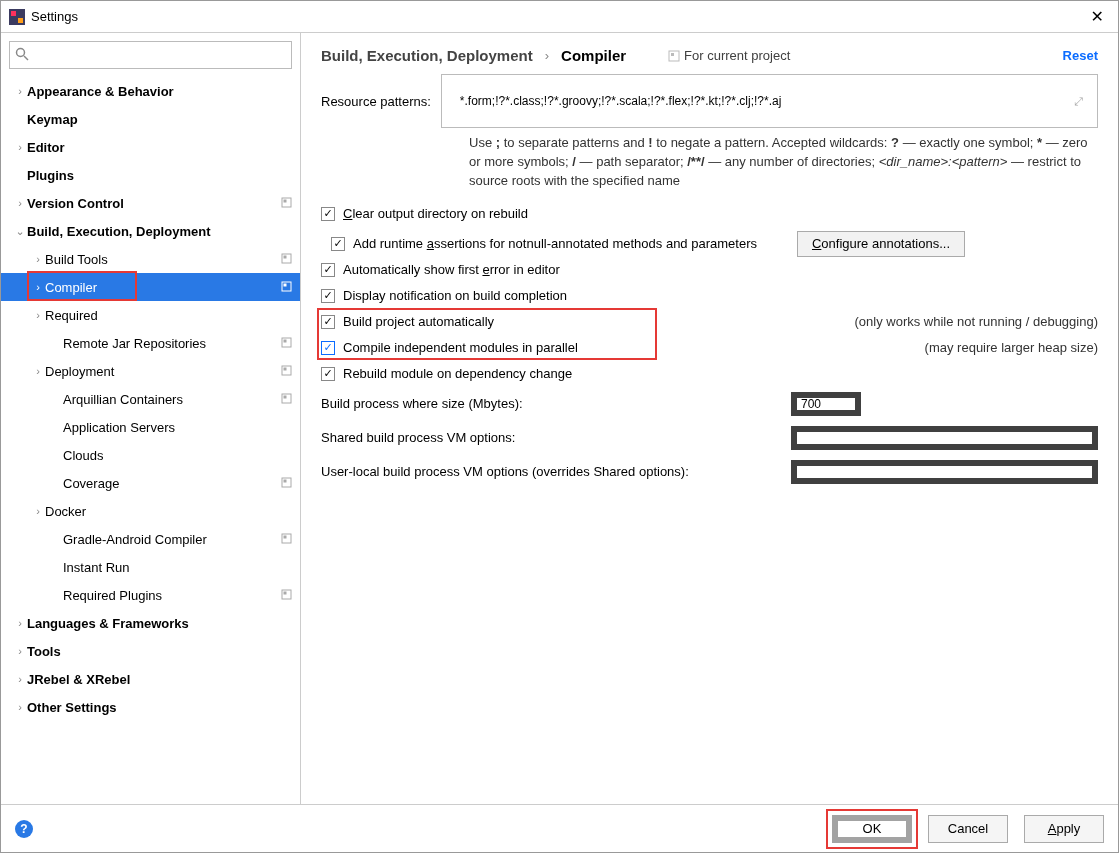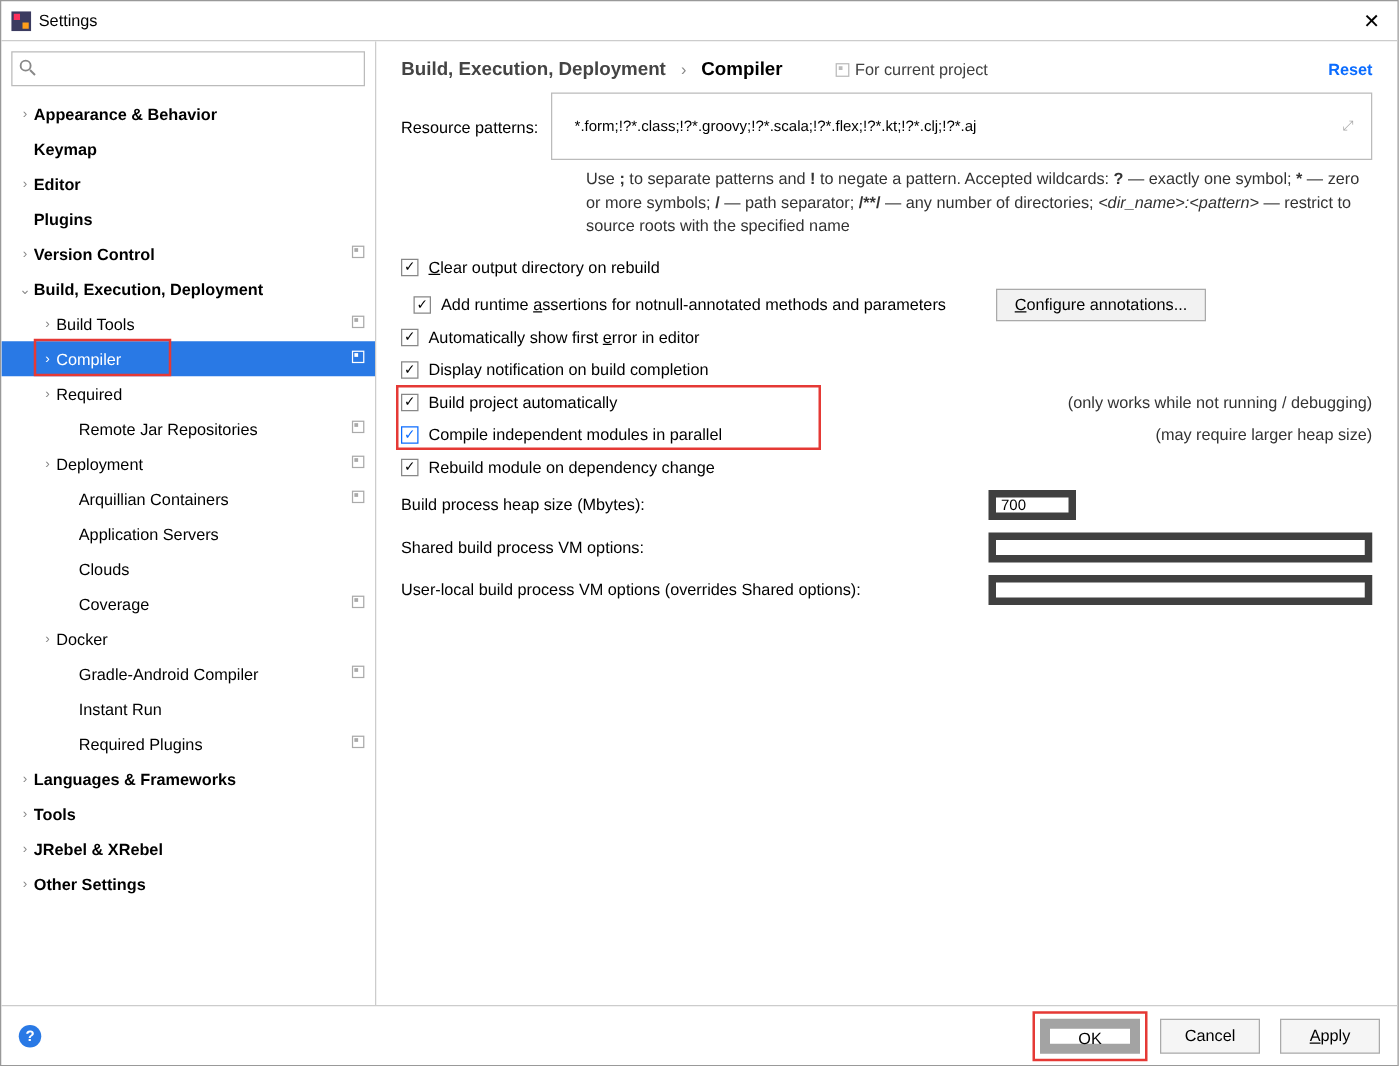--- a/index.html
+++ b/index.html
@@ -52,21 +52,21 @@
 .form-row .flabel { width: 470px; }
 .form-row input.txt { width: 70px; }
 .form-row input.txt.wide { width: 300px; flex: 1; }
 .btn { border: 1px solid #aaa; background: #f2f2f2; height: 26px; padding: 0 14px; font-size: 13px; cursor: pointer; }
 .configure-row { display: flex; align-items: flex-end; height: 30px; gap: 20px; padding-left: 10px; }
 .warning-block { margin-top: 320px; font-weight: bold; font-size: 13px; line-height: 1.4; }
 .footer { border-top: 1px solid #ccc; height: 48px; display: flex; align-items: center; padding: 0 14px; gap: 16px; }
 .footer .help { width: 18px; height: 18px; border-radius: 50%; background: #2979e5; color: #fff; display: flex; align-items: center; justify-content: center; font-size: 12px; font-weight: bold; cursor: pointer; }
 .footer .sp { flex: 1; }
 .footer .fbtn { width: 80px; height: 28px; border: 1px solid #aaa; background: #f5f5f5; cursor: pointer; font-size: 13px; }
-.footer .fbtn.ok-btn { border: 8px solid #a3a3a3; background: #fff; }
+.footer .fbtn.ok-btn { border: 6px solid #a3a3a3; background: #fff; }
 .expand-icon { color: #aaa; margin-left: 6px; font-size: 11px; cursor: pointer; }
 .u { text-decoration: underline; }
 </style>
 </head>
 <body>
 
 <div class="titlebar">
   <svg class="app-icon" viewBox="0 0 16 16">
       <rect width="16" height="16" fill="#3b3b60"></rect>
       <rect x="2" y="2" width="5" height="5" fill="#fe315d"></rect>
@@ -287,21 +287,21 @@
           <span class="aside">(may require larger heap size)</span>
         </div>
       </div>
 
       <div class="check-row">
         <span class="cb checked"></span>
         <span class="clabel">Rebuild module on dependency change</span>
       </div>
 
       <div class="form-row">
-        <span class="flabel">Build process heap size (Mbytes):</span>
+        <span class="flabel">Build process where size (Mbytes):</span>
         <input type="text" class="txt" value="700" style="">
       </div>
       <div class="form-row">
         <span class="flabel">Shared build process VM options:</span>
         <input type="text" class="txt wide" value="" style="">
       </div>
       <div class="form-row">
         <span class="flabel">User-local build process VM options (overrides Shared options):</span>
         <input type="text" class="txt wide" value="" style="">
       </div>

